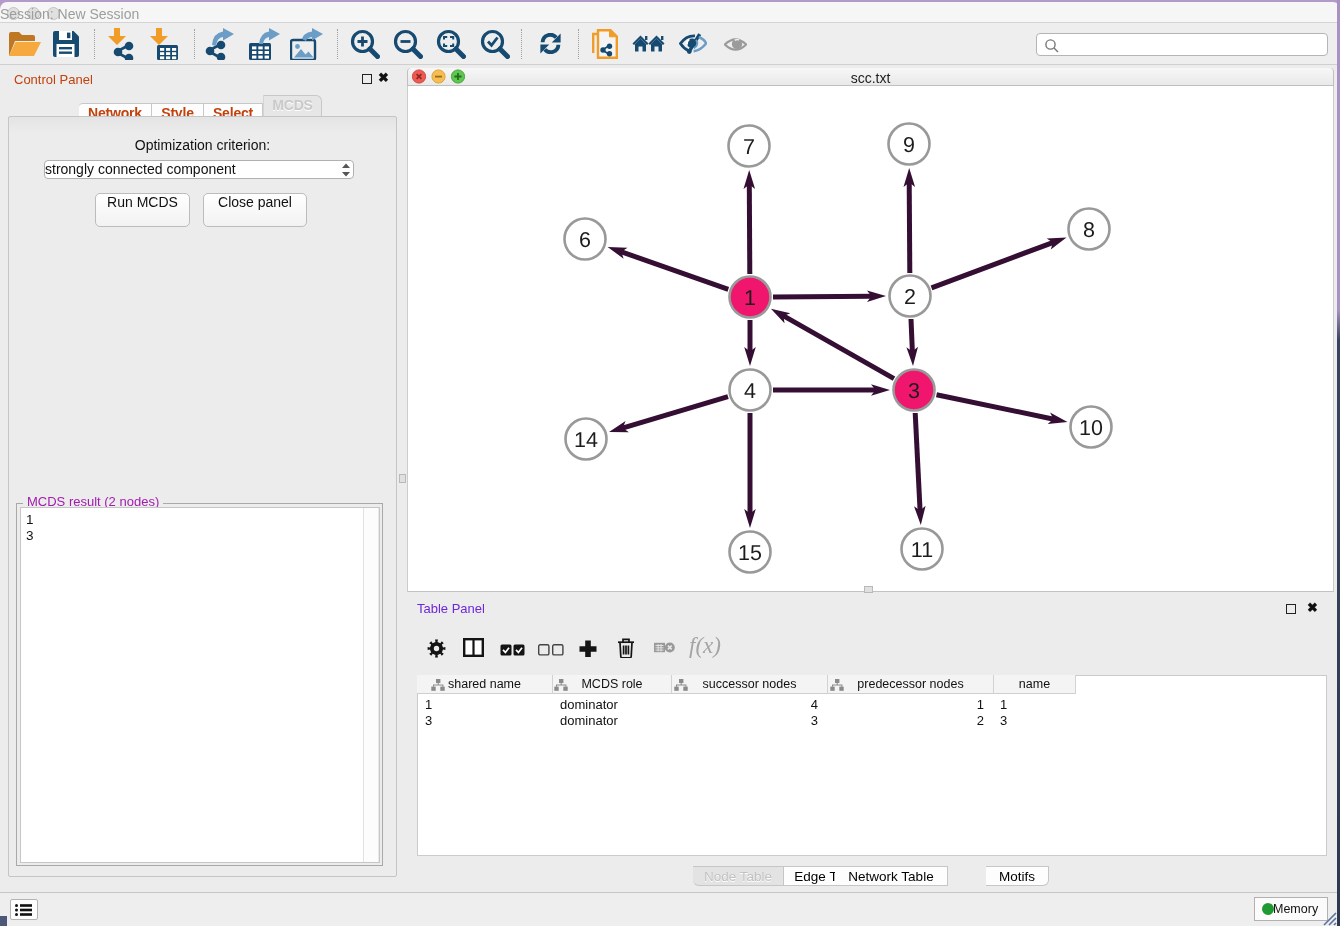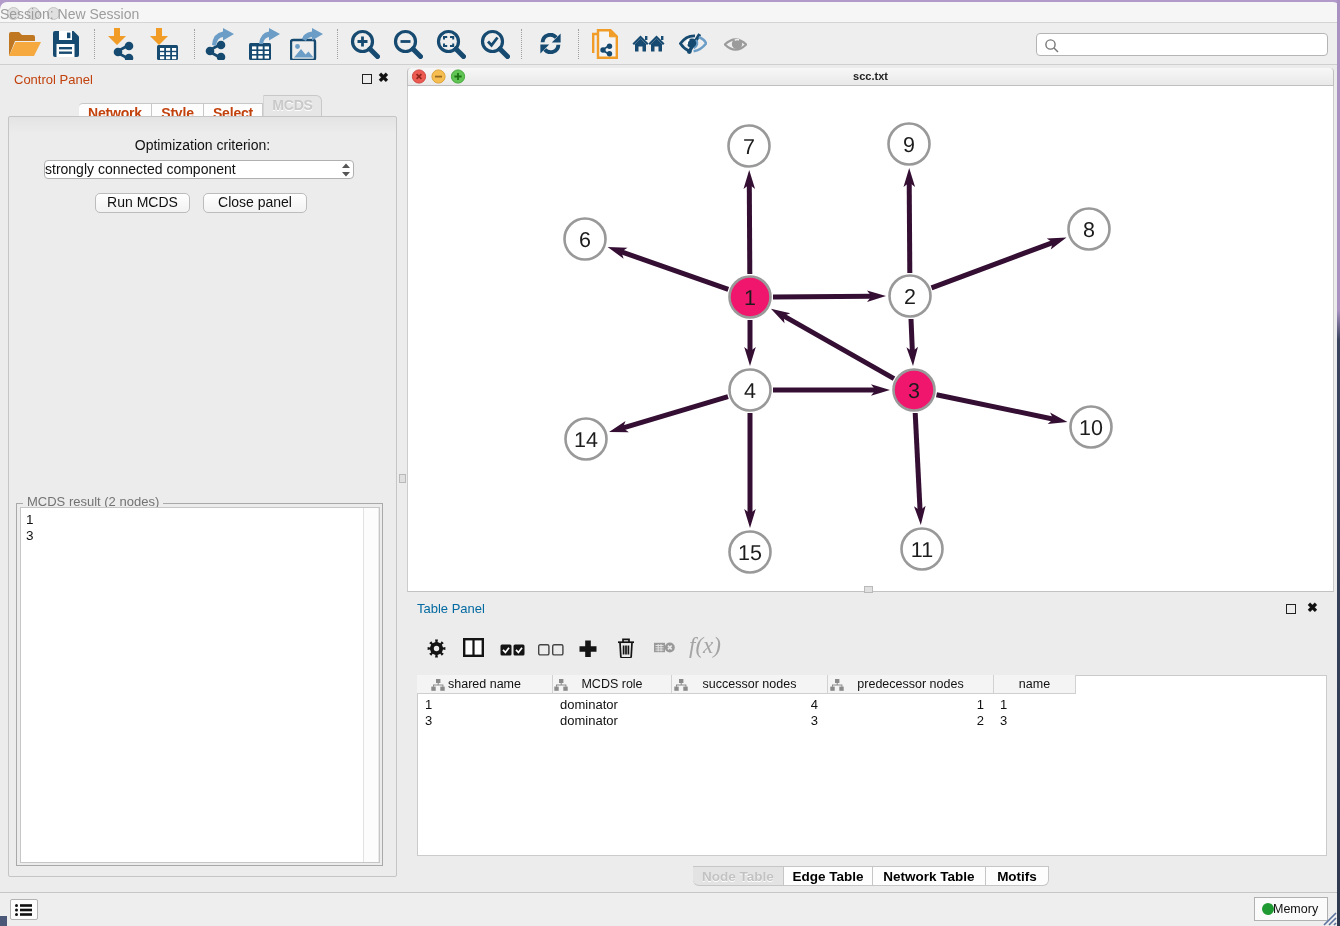--- a/index.html
+++ b/index.html
@@ -16,38 +16,38 @@
 .sep{top:29px;width:1px;height:30px;border-left:1px dotted #9f9f9f}
 #searchbox{left:1036px;top:33px;width:292px;height:23px;background:#fff;border:1px solid #b5b5b5;border-radius:4px}
 #cpheader{left:14px;top:72px;font-size:13px;color:#c2410c}
 .dockbtn{top:74px;width:10px;height:10px;border:1.6px solid #222}
 .dockx{top:70px;font-size:13px;font-weight:bold;color:#111}
 .tab{top:103px;height:17px;background:#fdfdfd;border:1px solid #c8c8c8;border-left:none;font-size:14px;font-weight:bold;letter-spacing:-0.2px;color:#c2410c;text-align:center;line-height:19px}
 #tabmcds{top:95px;height:22px;background:#e6e6e6;border-radius:0 6px 0 0;color:#c9c9c9;text-shadow:0 1px 0 #fff;border-left:1px solid #d5d5d5}
 #cppanel{left:8px;top:116px;width:389px;height:761px;background:linear-gradient(#e4e4e4 0px,#ececec 16px);border:1px solid #c5c5c5;border-radius:2px}
 #optlabel{left:8px;top:137px;width:389px;text-align:center;font-size:14px;color:#111}
 #cpselect{left:44px;top:160px;width:310px;height:19px;background:#fff;border:1px solid #b0b0b0;border-radius:4px;font-size:14px;color:#111;line-height:17px;}
-.cpbtn{top:193px;height:20px;background:linear-gradient(#ffffff,#f2f2f2);border:1px solid #bcbcbc;border-radius:5px;font-size:14px;color:#111;text-align:center;line-height:17px}
+.cpbtn{top:193px;height:34px;background:linear-gradient(#ffffff,#f2f2f2);border:1px solid #bcbcbc;border-radius:5px;font-size:14px;color:#111;text-align:center;line-height:17px}
 #fieldset{left:16px;top:503px;width:367px;height:363px;border:1px solid #a9a9a9}
-#legend{left:23px;top:494px;background:#ececec;padding:0 4px;font-size:13px;color:#737373}
+#legend{left:23px;top:494px;background:#ececec;padding:0 4px;font-size:13px;color:#a21caf}
 #mcdsbox{left:20px;top:507px;width:360px;height:356px;background:#fff;border:1px solid #c6c6c6}
 #mcdstxt{left:26px;top:512px;font-size:13.5px;color:#111;line-height:16px}
 #mcdssb{left:363px;top:508px;width:16px;height:354px;background:#fcfcfc;border-left:1px solid #e2e2e2;border-right:1px solid #e9e9e9}
 #vshandle{left:399px;top:474px;width:7px;height:9px;background:#e0e0e0;border:1px solid #b9b9b9}
 #hshandle{left:864px;top:586px;width:9px;height:7px;background:#e0e0e0;border:1px solid #b9b9b9}
 #nettitle{left:407px;top:68px;width:927px;height:18px;background:linear-gradient(#f7f7f7,#e9e9e9);border:1px solid #c0c0c0;border-top:none;border-bottom:1px solid #bfbfbf;border-radius:4px 4px 0 0}
-#nettext{left:407px;top:70px;width:927px;text-align:center;font-size:11px;font-weight:700;color:#222}
+#nettext{left:407px;top:70px;width:927px;text-align:center;font-size:14px;font-weight:400;color:#222}
 #canvas{left:407px;top:86px;width:927px;height:506px;background:#fff;border-left:1px solid #cccccc;border-right:1px solid #cccccc;border-bottom:1px solid #c2c2c2}
 #graph text{font-size:21.5px;fill:#1c1c1c;font-family:"Liberation Sans",sans-serif;text-rendering:geometricPrecision}
 #tpanel{left:407px;top:598px;width:927px;height:293px;background:#ececec}
-#tpheader{left:417px;top:601px;font-size:13px;color:#0369a1}
+#tpheader{left:417px;top:601px;font-size:13px;color:#6d28d9}
 #ttable{left:417px;top:675px;width:910px;height:181px;background:#fff;border:1px solid #cbcbcb}
 .thcell{top:675px;height:19px;background:#f4f4f4;border-right:1px solid #d2d2d2;border-bottom:1px solid #cfcfcf;font-size:12.5px;color:#111;text-align:center;line-height:19px}
 .trow{font-size:13px;color:#111}
-.btab{top:866px;height:20px;background:#fdfdfd;border:1px solid #c6c6c6;border-left:none;font-size:13.5px;font-weight:700;color:#000;text-align:center;line-height:19px}
+.btab{top:866px;height:20px;background:#fdfdfd;border:1px solid #c6c6c6;border-left:none;font-size:13.5px;font-weight:400;color:#000;text-align:center;line-height:19px}
 #statusbar{left:0;top:892px;width:1337px;height:34px;background:#eeeeee;border-top:1px solid #c6c6c6}
 #listbtn{left:10px;top:899px;width:28px;height:21px;background:#fdfdfd;border:1px solid #b4b4b4;border-radius:2px}
 #membtn{left:1254px;top:897px;width:74px;height:24px;background:#fbfbfb;border:1px solid #b1b1b1;font-size:12.5px;color:#111;text-align:left;line-height:22px;padding-left:18px}
 #memdot{left:1262px;top:903px;width:12px;height:12px;border-radius:50%;background:#1f9932}
 #grip{right:3px;top:912px;width:14px;height:14px}
 </style></head>
 <body>
 <div class="abs" id="cornL"></div>
 <div class="abs" id="cornR"></div>
 <div class="abs" id="titlebar"></div>
@@ -371,21 +371,21 @@
 <div class="abs trow" style="left:672px;top:697px;width:146px;text-align:right">4</div>
 <div class="abs trow" style="left:828px;top:697px;width:156px;text-align:right">1</div>
 <div class="abs trow" style="left:1000px;top:697px">1</div>
 <div class="abs trow" style="left:425px;top:713px">3</div>
 <div class="abs trow" style="left:560px;top:713px">dominator</div>
 <div class="abs trow" style="left:672px;top:713px;width:146px;text-align:right">3</div>
 <div class="abs trow" style="left:828px;top:713px;width:156px;text-align:right">2</div>
 <div class="abs trow" style="left:1000px;top:713px">3</div>
 <div class="abs btab" style="left:693px;width:91px;background:#e3e3e3;color:#c2c2c2;text-shadow:0 1px 0 #fff;border-radius:0 0 0 6px">Node Table</div>
 <div class="abs btab" style="left:784px;width:89px">Edge Table</div>
-<div class="abs btab" style="left:873px;width:113px">Network Table</div>
+<div class="abs btab" style="left:835px;width:113px">Network Table</div>
 <div class="abs btab" style="left:986px;width:63px;border-radius:0 0 6px 0">Motifs</div>
 <div class="abs" id="statusbar"></div>
 <div class="abs" id="listbtn"></div>
 <svg class="abs" style="left:15px;top:904px" width="18" height="12" viewBox="0 0 18 12">
     <g fill="#111">
       <circle cx="1.5" cy="1.5" r="1.5"></circle>
       <rect x="5" y="0.2" width="12" height="2.6"></rect>
       <circle cx="1.5" cy="6" r="1.5"></circle>
       <rect x="5" y="4.7" width="12" height="2.6"></rect>
       <circle cx="1.5" cy="10.5" r="1.5"></circle>

